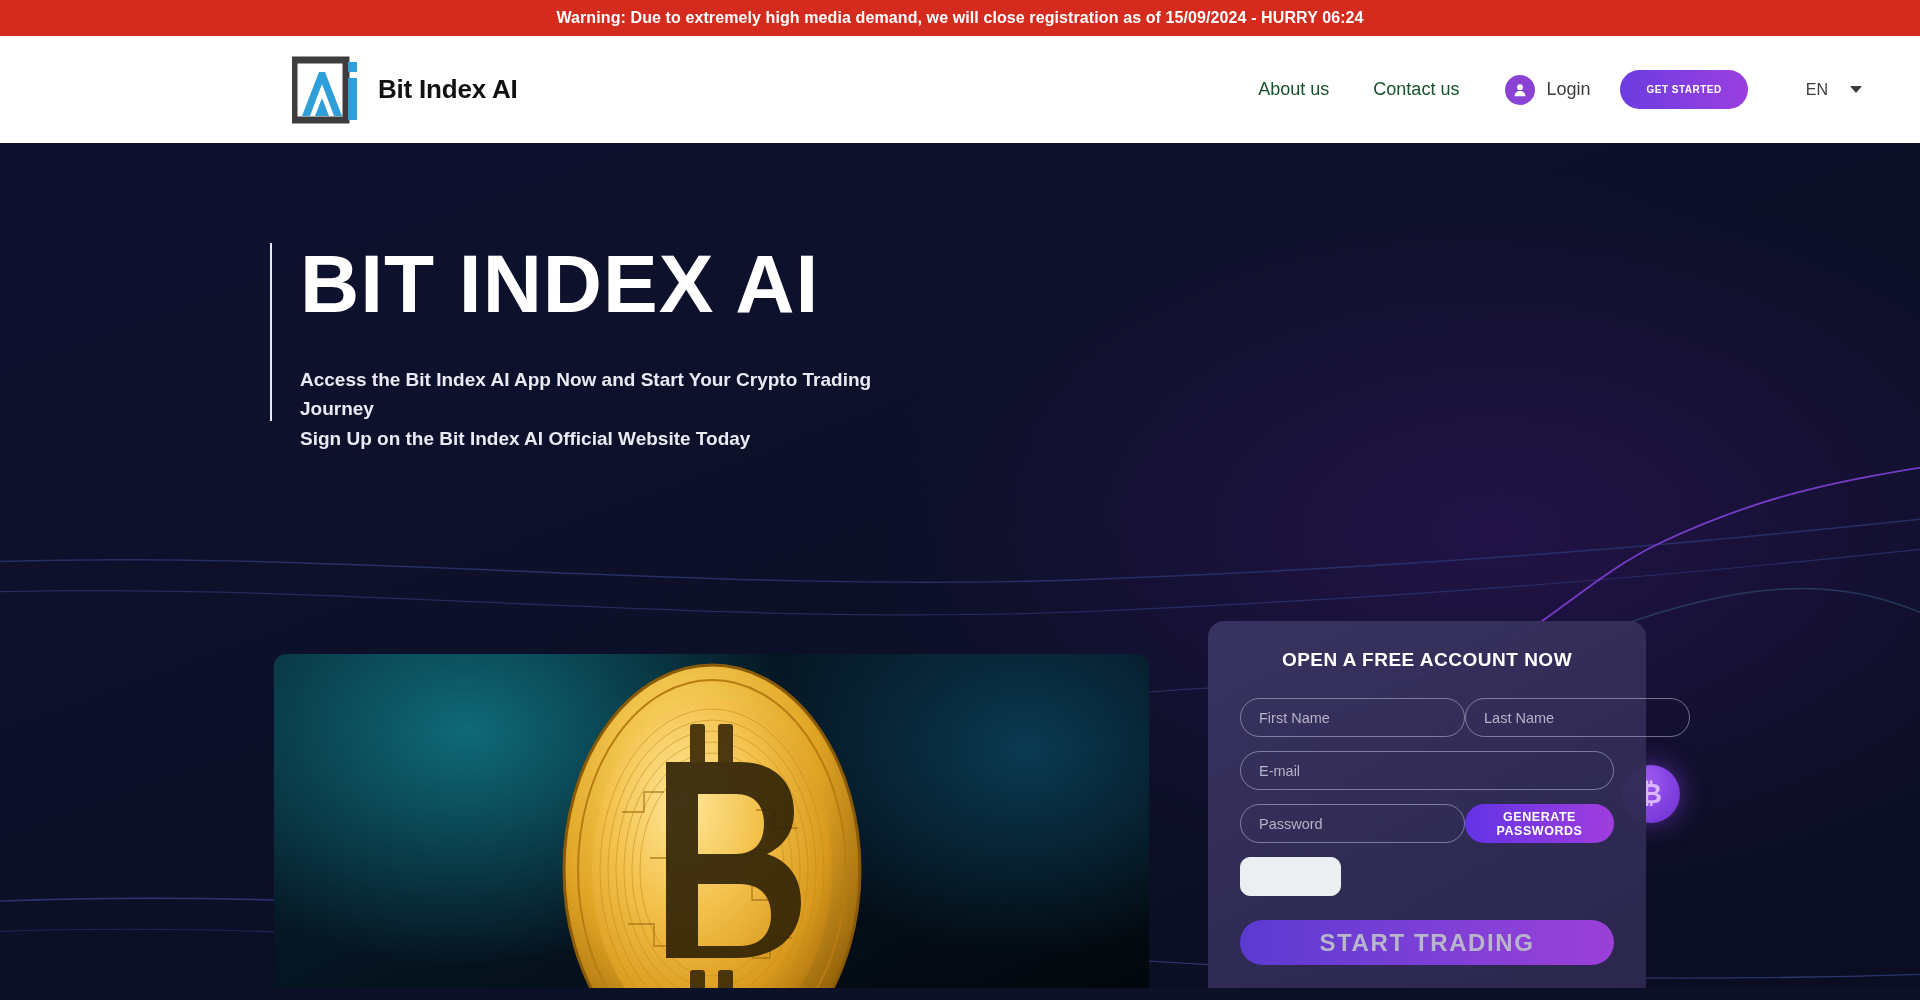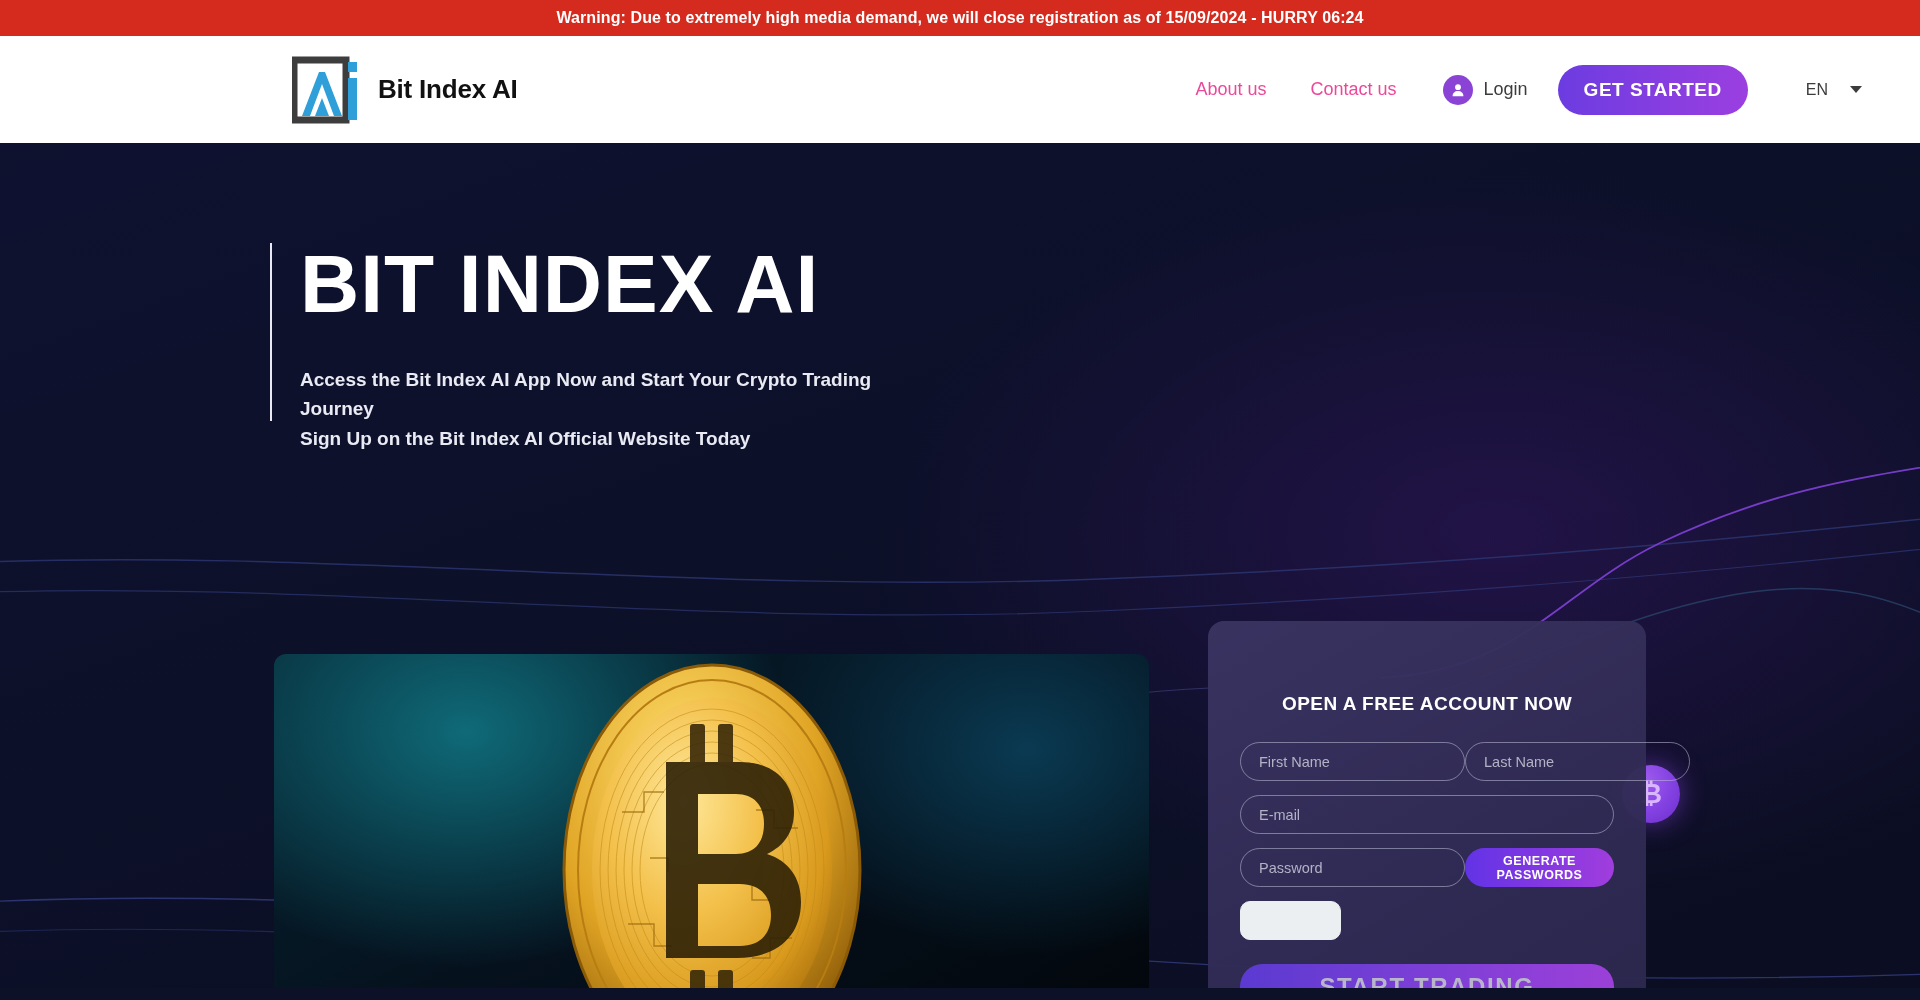--- a/index.html
+++ b/index.html
@@ -22,34 +22,34 @@
   
   .header{
     height:107px; width:100%; background:#ffffff;
     display:flex; align-items:center;
     padding:0 58px 0 292px;
   }
   .brand{ display:flex; align-items:center; gap:14px; }
   .logo-mark{ width:72px; height:72px; position:relative; }
   .nav{ margin-left:auto; display:flex; align-items:center; gap:0; }
   .nav-link{
-    color:#ec4899; font-size:18px; margin-left:44px; text-decoration:none;
+    color:#14532d; font-size:18px; margin-left:44px; text-decoration:none;
     white-space:nowrap;
   }
   .brand-name{ font-size:26px; font-weight:700; color:#111111; letter-spacing:-.2px;}
   .login-group{ display:flex; align-items:center; gap:11px; margin-left:46px; }
   .avatar-icon{
     width:30px; height:30px; border-radius:50%;
     background:#8b43d6; display:flex; align-items:center; justify-content:center;
   }
   .login-label{ color:#3c3c3c; font-size:18px; }
   .btn-get-started{
     margin-left:30px;
     background:linear-gradient(90deg,#6c3ce0 0%,#9b3fe0 100%);
-    color:#fff; font-size:19px; font-weight:700; letter-spacing:.5px;
+    color:#fff; font-size:10px; font-weight:700; letter-spacing:.5px;
     border:none; border-radius:26px; padding:14px 26px; cursor:pointer;
     white-space:nowrap;
   }
   .lang{
     margin-left:58px; display:flex; align-items:center; gap:22px;
     color:#3c3c3c; font-size:16px; cursor:pointer;
   }
   .caret{
     width:0;height:0;border-left:6px solid transparent;border-right:6px solid transparent;
     border-top:7px solid #3c3c3c;
@@ -93,21 +93,21 @@
 
   
   .form-card{
     position:absolute; left:1208px; top:478px; width:438px; height:512px;
     border-radius:16px;
     background:linear-gradient(150deg, rgba(58,52,98,.96) 0%, rgba(48,43,84,.96) 55%, rgba(42,37,74,.96) 100%);
     padding:28px 32px;
   }
   .form-title{
     text-align:center; color:#ffffff; font-size:19px; font-weight:700;
-    letter-spacing:.5px; margin-bottom:27px;margin-top:44px;
+    letter-spacing:.5px; margin-bottom:27px;
   }
   .row{ display:flex; margin-bottom:14px; }
   .fld{
     flex:1; height:39px; border:1px solid rgba(190,190,215,.55);
     border-radius:20px; background:transparent;
     color:#e7e7f2; font-size:14.5px; font-family:"Liberation Sans", sans-serif;
     padding:0 18px; outline:none;
   }
   .fld::placeholder{ color:#b3b2c6; }
   .btn-generate{

